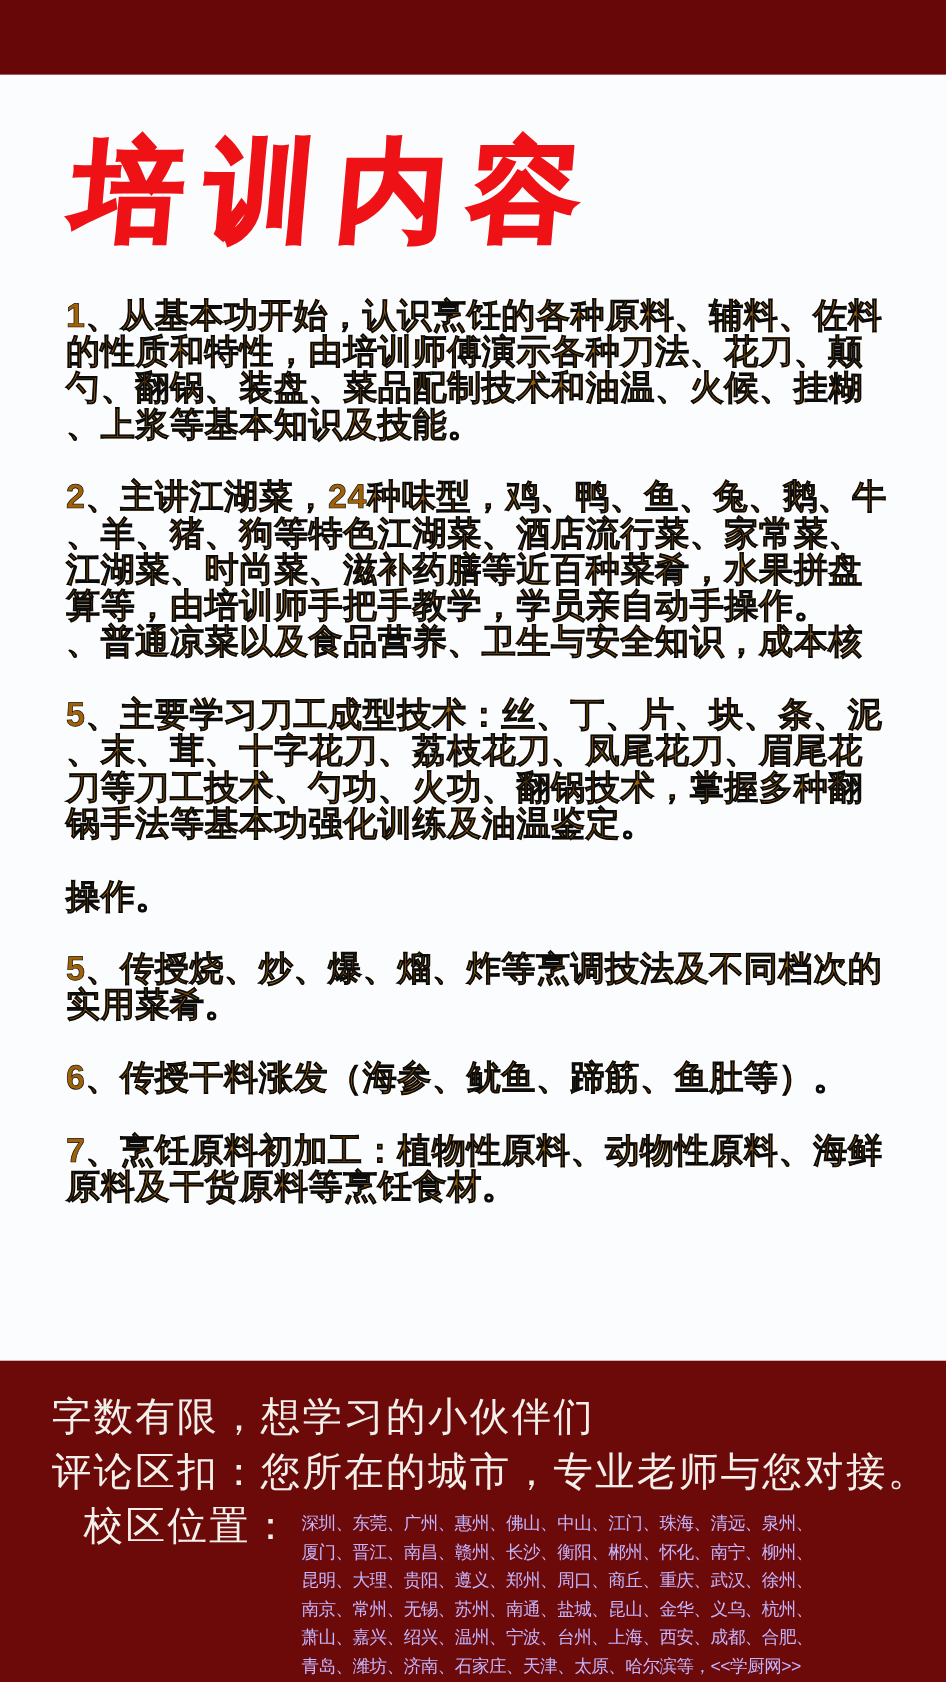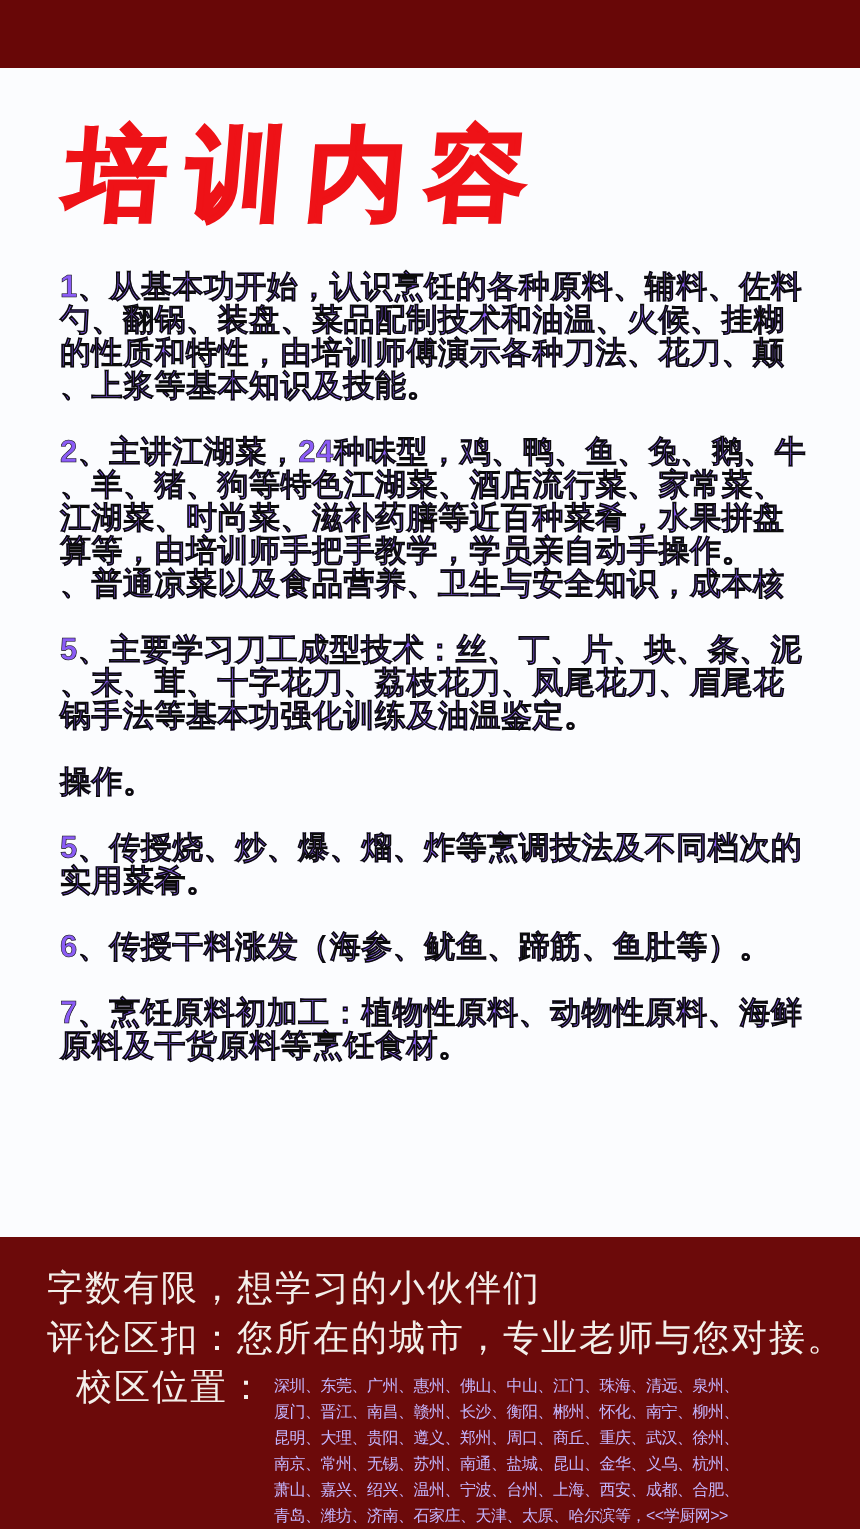--- a/index.html
+++ b/index.html
@@ -29,21 +29,21 @@
     transform:skewX(-5deg);
     transform-origin:left bottom;
     white-space:nowrap;
   }
   .content{margin-top:40px;}
   .para{
     margin:0 0 33px 0;
     font-size:31px;
     line-height:33px;
     font-weight:900;
-    color:#8b5cf6;
+    color:#a16207;
     -webkit-text-stroke:0.6px #0b0b0b;
     letter-spacing:0.5px;
   }
   .ln{display:block;white-space:nowrap;}
   .footer{
     height:320px;
     box-sizing:border-box;
     background:#6c0a0a;
     padding:26px 16px 0 47px;
     color:#f3efea;
@@ -81,36 +81,37 @@
 
   <div class="band-top"></div>
 
   <div class="body">
     <h1 class="title">培训内容</h1>
 
     <div class="content">
 
       <div class="para">
         <span class="ln">1、从基本功开始，认识烹饪的各种原料、辅料、佐料</span>
+        <span class="ln">的性质和特性，由培训师傅演示各种刀法、花刀、颠</span>
         <span class="ln">勺、翻锅、装盘、菜品配制技术和油温、火候、挂糊</span>
-        <span class="ln">的性质和特性，由培训师傅演示各种刀法、花刀、颠</span>
         <span class="ln">、上浆等基本知识及技能。</span>
       </div>
 
       <div class="para">
         <span class="ln">2、主讲江湖菜，24种味型，鸡、鸭、鱼、兔、鹅、牛</span>
         <span class="ln">、羊、猪、狗等特色江湖菜、酒店流行菜、家常菜、</span>
         <span class="ln">江湖菜、时尚菜、滋补药膳等近百种菜肴，水果拼盘</span>
         <span class="ln">算等，由培训师手把手教学，学员亲自动手操作。</span>
         <span class="ln">、普通凉菜以及食品营养、卫生与安全知识，成本核</span>
       </div>
 
       <div class="para">
         <span class="ln">5、主要学习刀工成型技术：丝、丁、片、块、条、泥</span>
         <span class="ln">、末、茸、十字花刀、荔枝花刀、凤尾花刀、眉尾花</span>
+        <span class="ln">刀等刀工技术、勺功、火功、翻锅技术，掌握多种翻</span>
         <span class="ln">锅手法等基本功强化训练及油温鉴定。</span>
       </div>
 
       <div class="para">
         <span class="ln">操作。</span>
       </div>
 
       <div class="para">
         <span class="ln">5、传授烧、炒、爆、熘、炸等烹调技法及不同档次的</span>
         <span class="ln">实用菜肴。</span>

